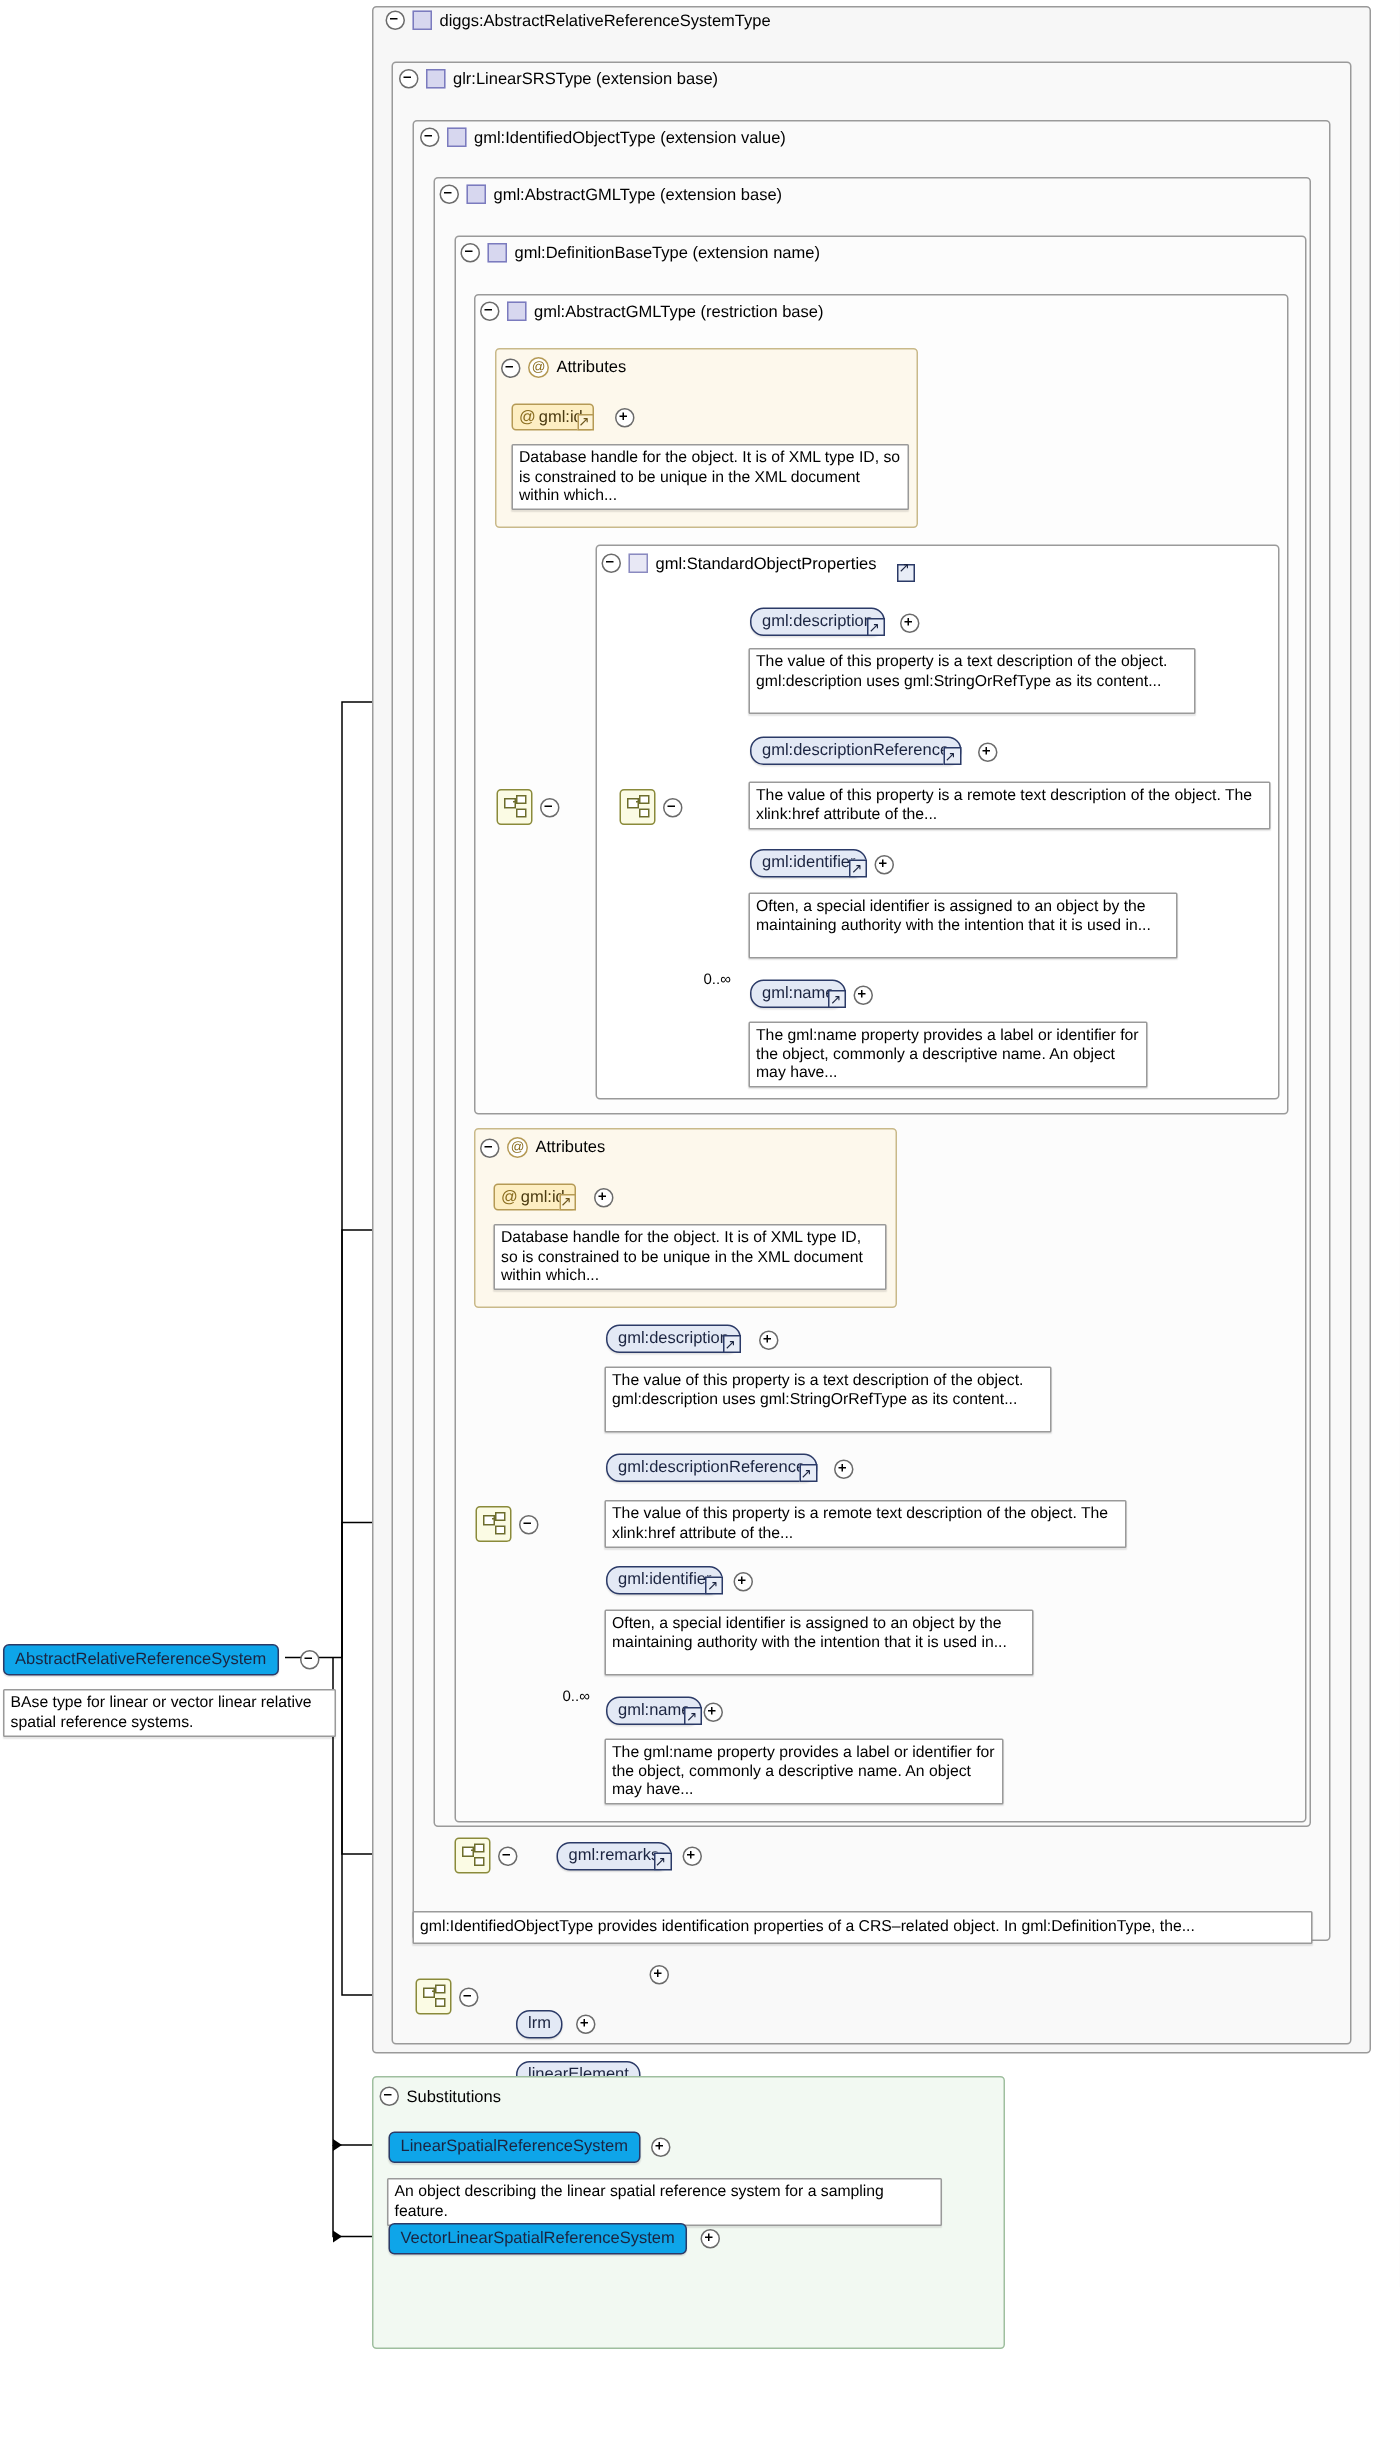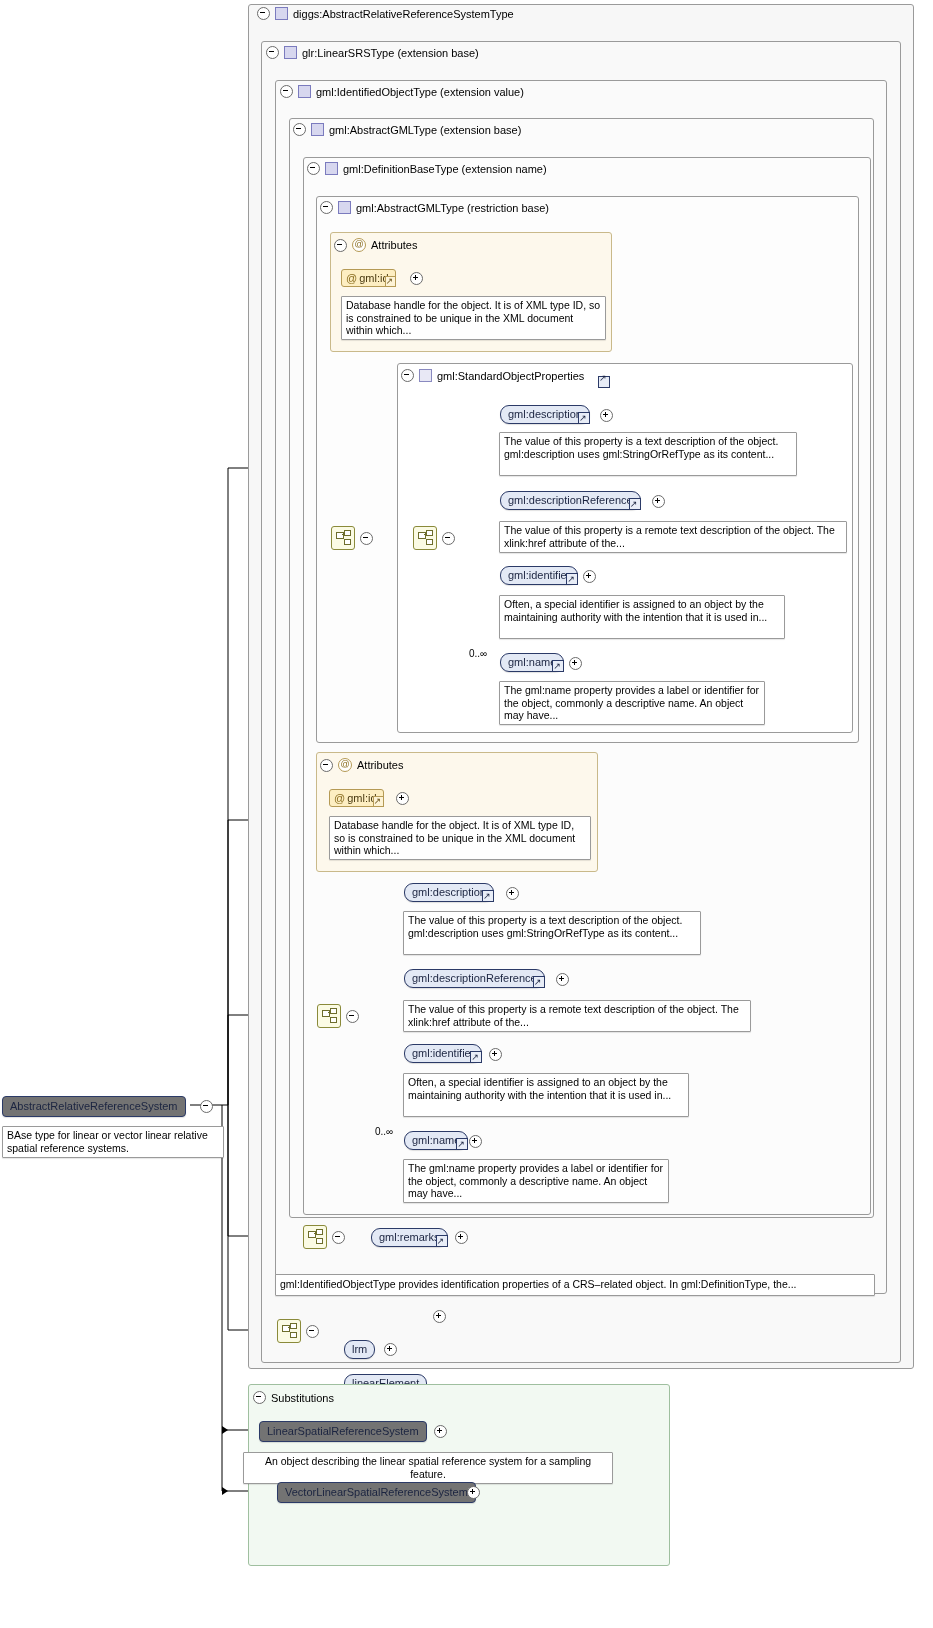--- a/index.html
+++ b/index.html
@@ -28,21 +28,21 @@
   .tog::before{content:"";position:absolute;left:2px;top:4px;width:5px;height:1px;background:#000;}
   .tog.plus::after{content:"";position:absolute;left:4px;top:2px;width:1px;height:5px;background:#000;}
 
   
   .sqicon{width:11px;height:11px;border:1px solid #7b7bbe;background:#d7d7ef;flex:0 0 auto;}
   .sqicon.seq{background:#e8e8f5;border-color:#8a8ac0;position:relative;}
   .atico{width:12px;height:12px;border:1px solid #b59a55;border-radius:50%;background:#fff;color:#8a6d1f;font-size:9px;line-height:10px;text-align:center;flex:0 0 auto;}
 
   
   .pill{position:absolute;border:1px solid #2b3a67;border-radius:9px;background:#e3e9f5;color:#1b2440;font-size:11px;height:17px;line-height:17px;padding:0 7px;white-space:nowrap;box-shadow:0 1px 1px rgba(0,0,0,.12);}
-  .pill.big{border-radius:4px;border:1px solid #2b3a67;background:#737373;}
+  .pill.big{border-radius:4px;border:1px solid #2b3a67;background:#0ea5e9;}
   .pill .arr{position:absolute;right:-1px;bottom:-1px;width:10px;height:10px;border:1px solid #2b3a67;background:#e8edf7;}
   .pill .arr::after{content:"\2197";position:absolute;left:0px;top:-3px;font-size:9px;color:#1b2440;}
 
   
   .apill{position:absolute;border:1px solid #b59a55;border-radius:3px;background:#fdeec2;color:#4a3a10;font-size:11px;height:16px;line-height:16px;padding:0 6px 0 4px;white-space:nowrap;}
   .apill .at{color:#8a6d1f;margin-right:2px;}
   .apill .arr{position:absolute;right:-1px;bottom:-1px;width:9px;height:9px;border:1px solid #b59a55;background:#fdf3d6;}
   .apill .arr::after{content:"\2197";position:absolute;left:0;top:-4px;font-size:9px;color:#6b541a;}
 
   
@@ -286,20 +286,20 @@
 
   <div class="substbox" style="left:248px;top:1384px;width:420px;height:180px;"></div>
   <div class="hdr" style="left:253px;top:1391px;">
     <span class="tog"></span>
     <span class="ttl">Substitutions</span>
   </div>
   <div class="pill big" style="left:259px;top:1421px;height:19px;line-height:19px;">
     <span>LinearSpatialReferenceSystem</span>
   </div>
   <span class="tog plus toga" style="left:434px;top:1425px;"></span>
-  <div class="note" style="left:243px;top:1452px;width:360px;height:26px;text-align:center;">An object describing the linear spatial reference system for a sampling feature.</div>
-
-  <div class="pill big" style="left:259px;top:1482px;height:19px;line-height:19px;margin-left:18px;">
+  <div class="note" style="left:258px;top:1452px;width:360px;height:26px;">An object describing the linear spatial reference system for a sampling feature.</div>
+
+  <div class="pill big" style="left:259px;top:1482px;height:19px;line-height:19px;">
     <span>VectorLinearSpatialReferenceSystem</span>
   </div>
   <span class="tog plus toga" style="left:467px;top:1486px;"></span>
 
 </div>
 
 </body></html>

